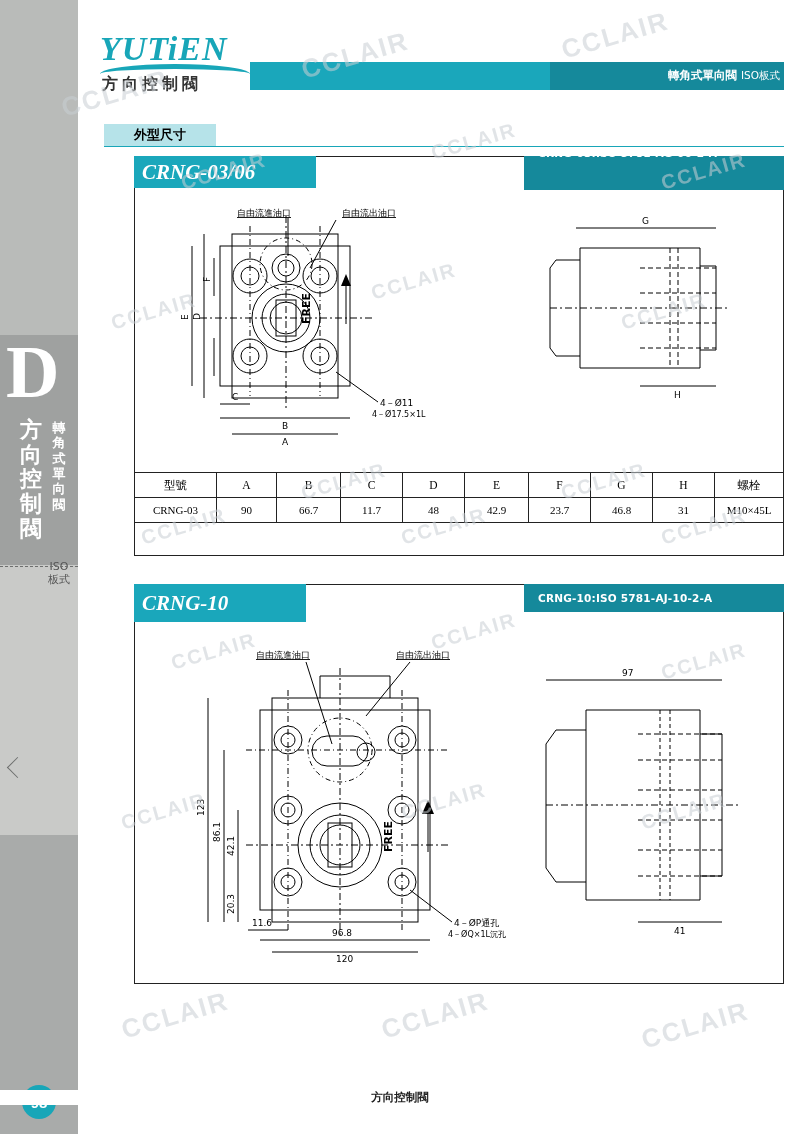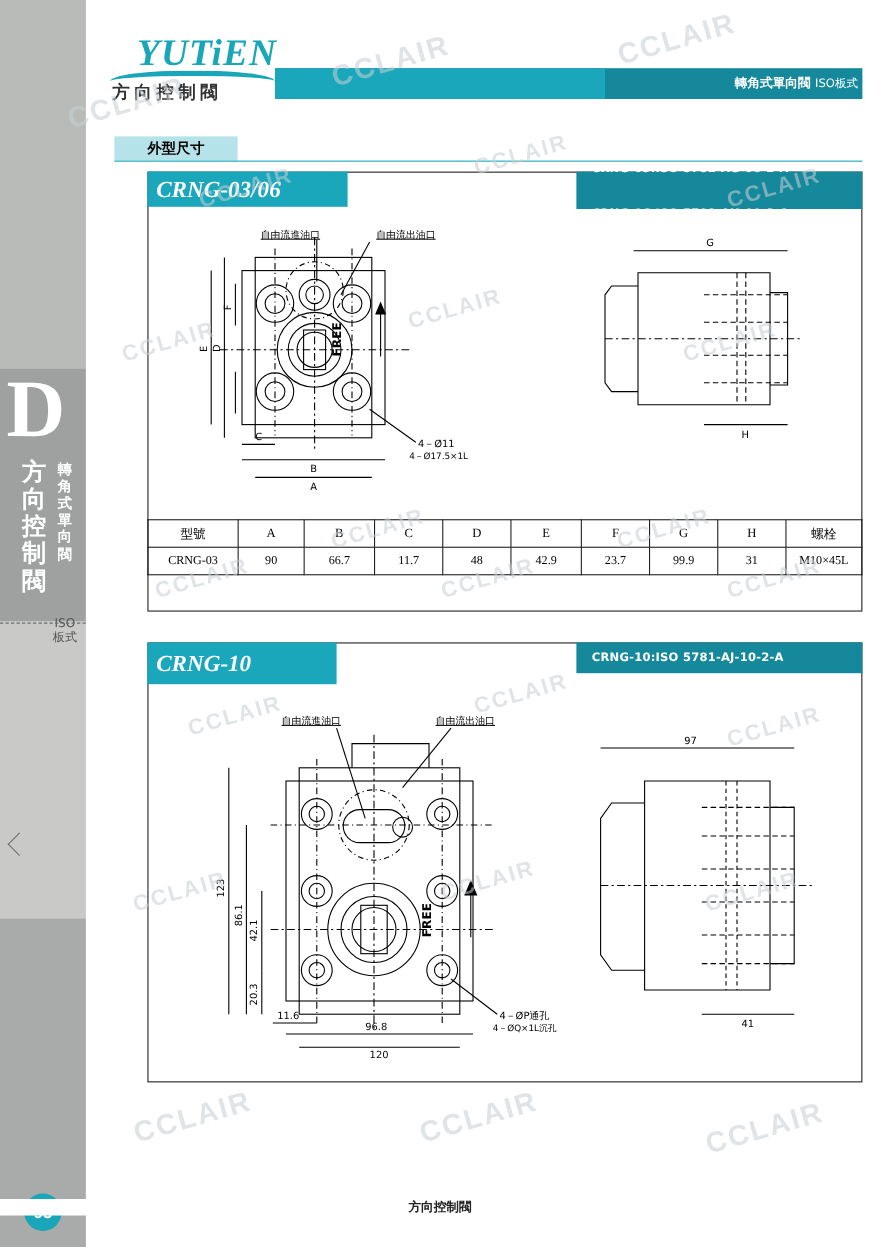--- a/index.html
+++ b/index.html
@@ -82,21 +82,21 @@
     display:flex; align-items:center; justify-content:center;
   }
   
   .logo {
     position:absolute; left:100px; top:30px; width:152px; height:62px;
   }
   .logo-text {
     position:absolute; left:0; top:0; width:152px;
     font-family:"Liberation Serif", serif;
     font-size:34px; font-weight:bold; font-style:italic;
-    color:#18a6b8; letter-spacing:1px;text-align:right;
+    color:#18a6b8; letter-spacing:1px;
   }
   .logo-sub {
     position:absolute; left:2px; top:44px; width:152px;
     font-size:16px; font-weight:bold; color:#333; letter-spacing:4px;
     font-family:"DejaVu Sans", sans-serif;
   }
   .logo-swoosh {
     position:absolute; left:0px; top:34px; width:150px; height:16px;
     border-top:5px solid #18a6b8;
     border-radius:50%/10px 10px 0 0;
@@ -319,21 +319,21 @@
     </thead>
     <tbody>
       <tr>
         <td>CRNG-03</td>
         <td>90</td>
         <td>66.7</td>
         <td>11.7</td>
         <td>48</td>
         <td>42.9</td>
         <td>23.7</td>
-        <td>99.9</td>
+        <td>46.8</td>
         <td>31</td>
         <td>M10×45L</td>
       </tr>
     </tbody>
   </table>
 
   <div class="panel" style="left:134px; top:584px; width:650px; height:400px;"></div>
   <div class="panel-title" style="left:134px; top:584px; width:172px; height:38px; font-size:21px;">CRNG-10</div>
   <div class="panel-code" style="left:524px; top:584px; width:260px; height:28px;">
     <span>CRNG-10:ISO 5781-AJ-10-2-A</span>

